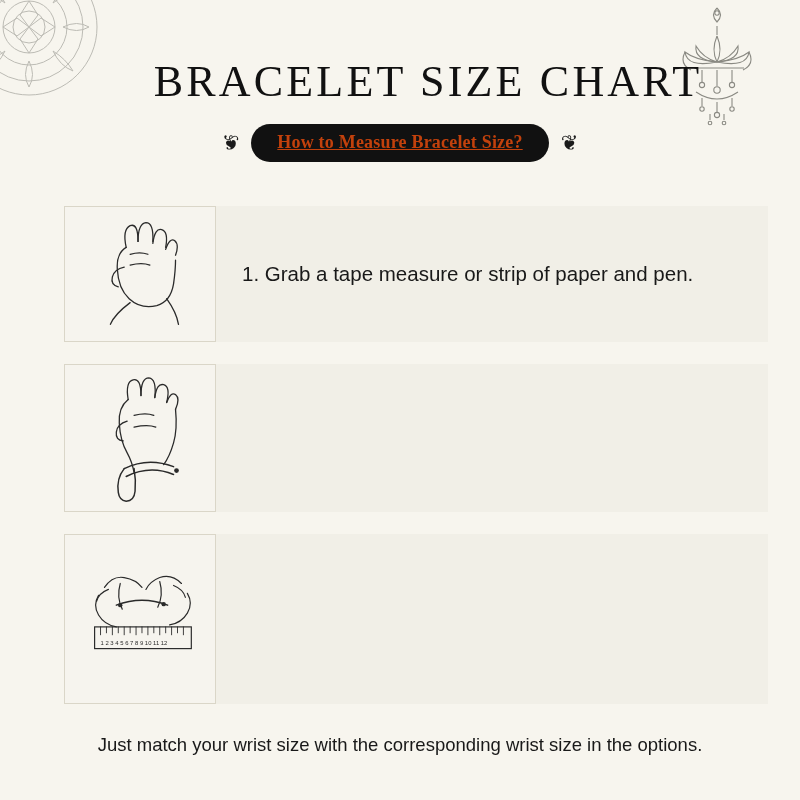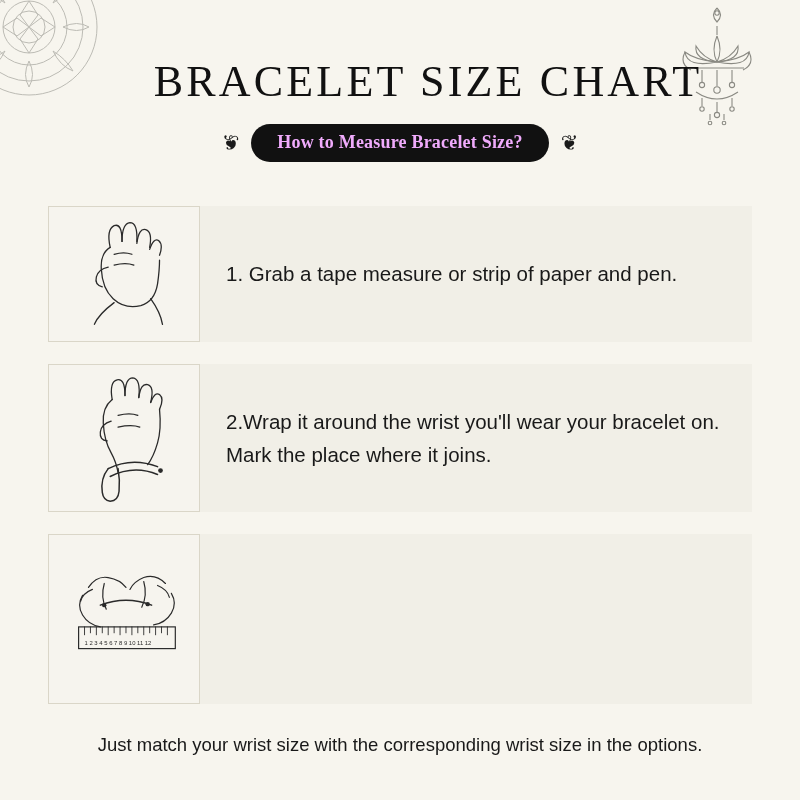--- a/index.html
+++ b/index.html
@@ -64,35 +64,36 @@
   .flourish {
     font-family: "Liberation Serif", serif;
     font-size: 21px;
     color: #1a1a1a;
     line-height: 1;
     display: inline-block;
   }
   .flourish.left  { transform: scaleX(-1); }
   .pill {
     background: #111;
-    color: #f0abfc;
+    color: #c2410c;
     border-radius: 20px;
     padding: 8px 26px 9px 26px;
     font-family: "Liberation Serif", serif;
     font-size: 18px;
     font-weight: 700;
     letter-spacing: 0.2px;
     white-space: nowrap;
+    text-decoration: underline;
   }
 
   
   .steps {
     position: absolute;
     top: 206px;
-    left: 48px;
+    left: 64px;
     width: 704px;
   }
   .step {
     position: relative;
     background: #f1efe7;
     display: flex;
     align-items: center;
     margin-bottom: 22px;
   }
   .step .thumb {
@@ -242,21 +243,20 @@
           <path d="M70 50 q12 -3 20 0"></path>
           <path d="M70 62 q14 -3 22 0"></path>
 
           <path d="M60 104 q24 -12 50 -2" stroke-width="1.5"></path>
           <path d="M62 112 q24 -12 48 -2" stroke-width="1.5"></path>
           <path d="M60 104 q-8 10 -6 24 q1 8 8 9 q8 0 9 -10 q1 -12 -1 -23" stroke-width="1.5"></path>
           <circle cx="113" cy="106" r="2.4" fill="#2a2a2a" stroke="none"></circle>
         </g>
       </svg>
     </div>
-    <div class="text">2.Wrap it around the wrist you'll wear your bracelet on. Mark the place where it joins.</div>
   </div>
 
   <div class="step s3">
     <div class="thumb">
       <svg viewBox="0 0 152 168" width="152" height="168">
         <g stroke="#2a2a2a" fill="none" stroke-width="1.2" stroke-linecap="round">
 
           <path d="M40 52 q8 -12 20 -10 q12 2 18 10"></path>
           <path d="M34 60 q-6 10 0 20 q6 10 18 12"></path>
           <path d="M44 54 q-10 4 -12 12"></path>

